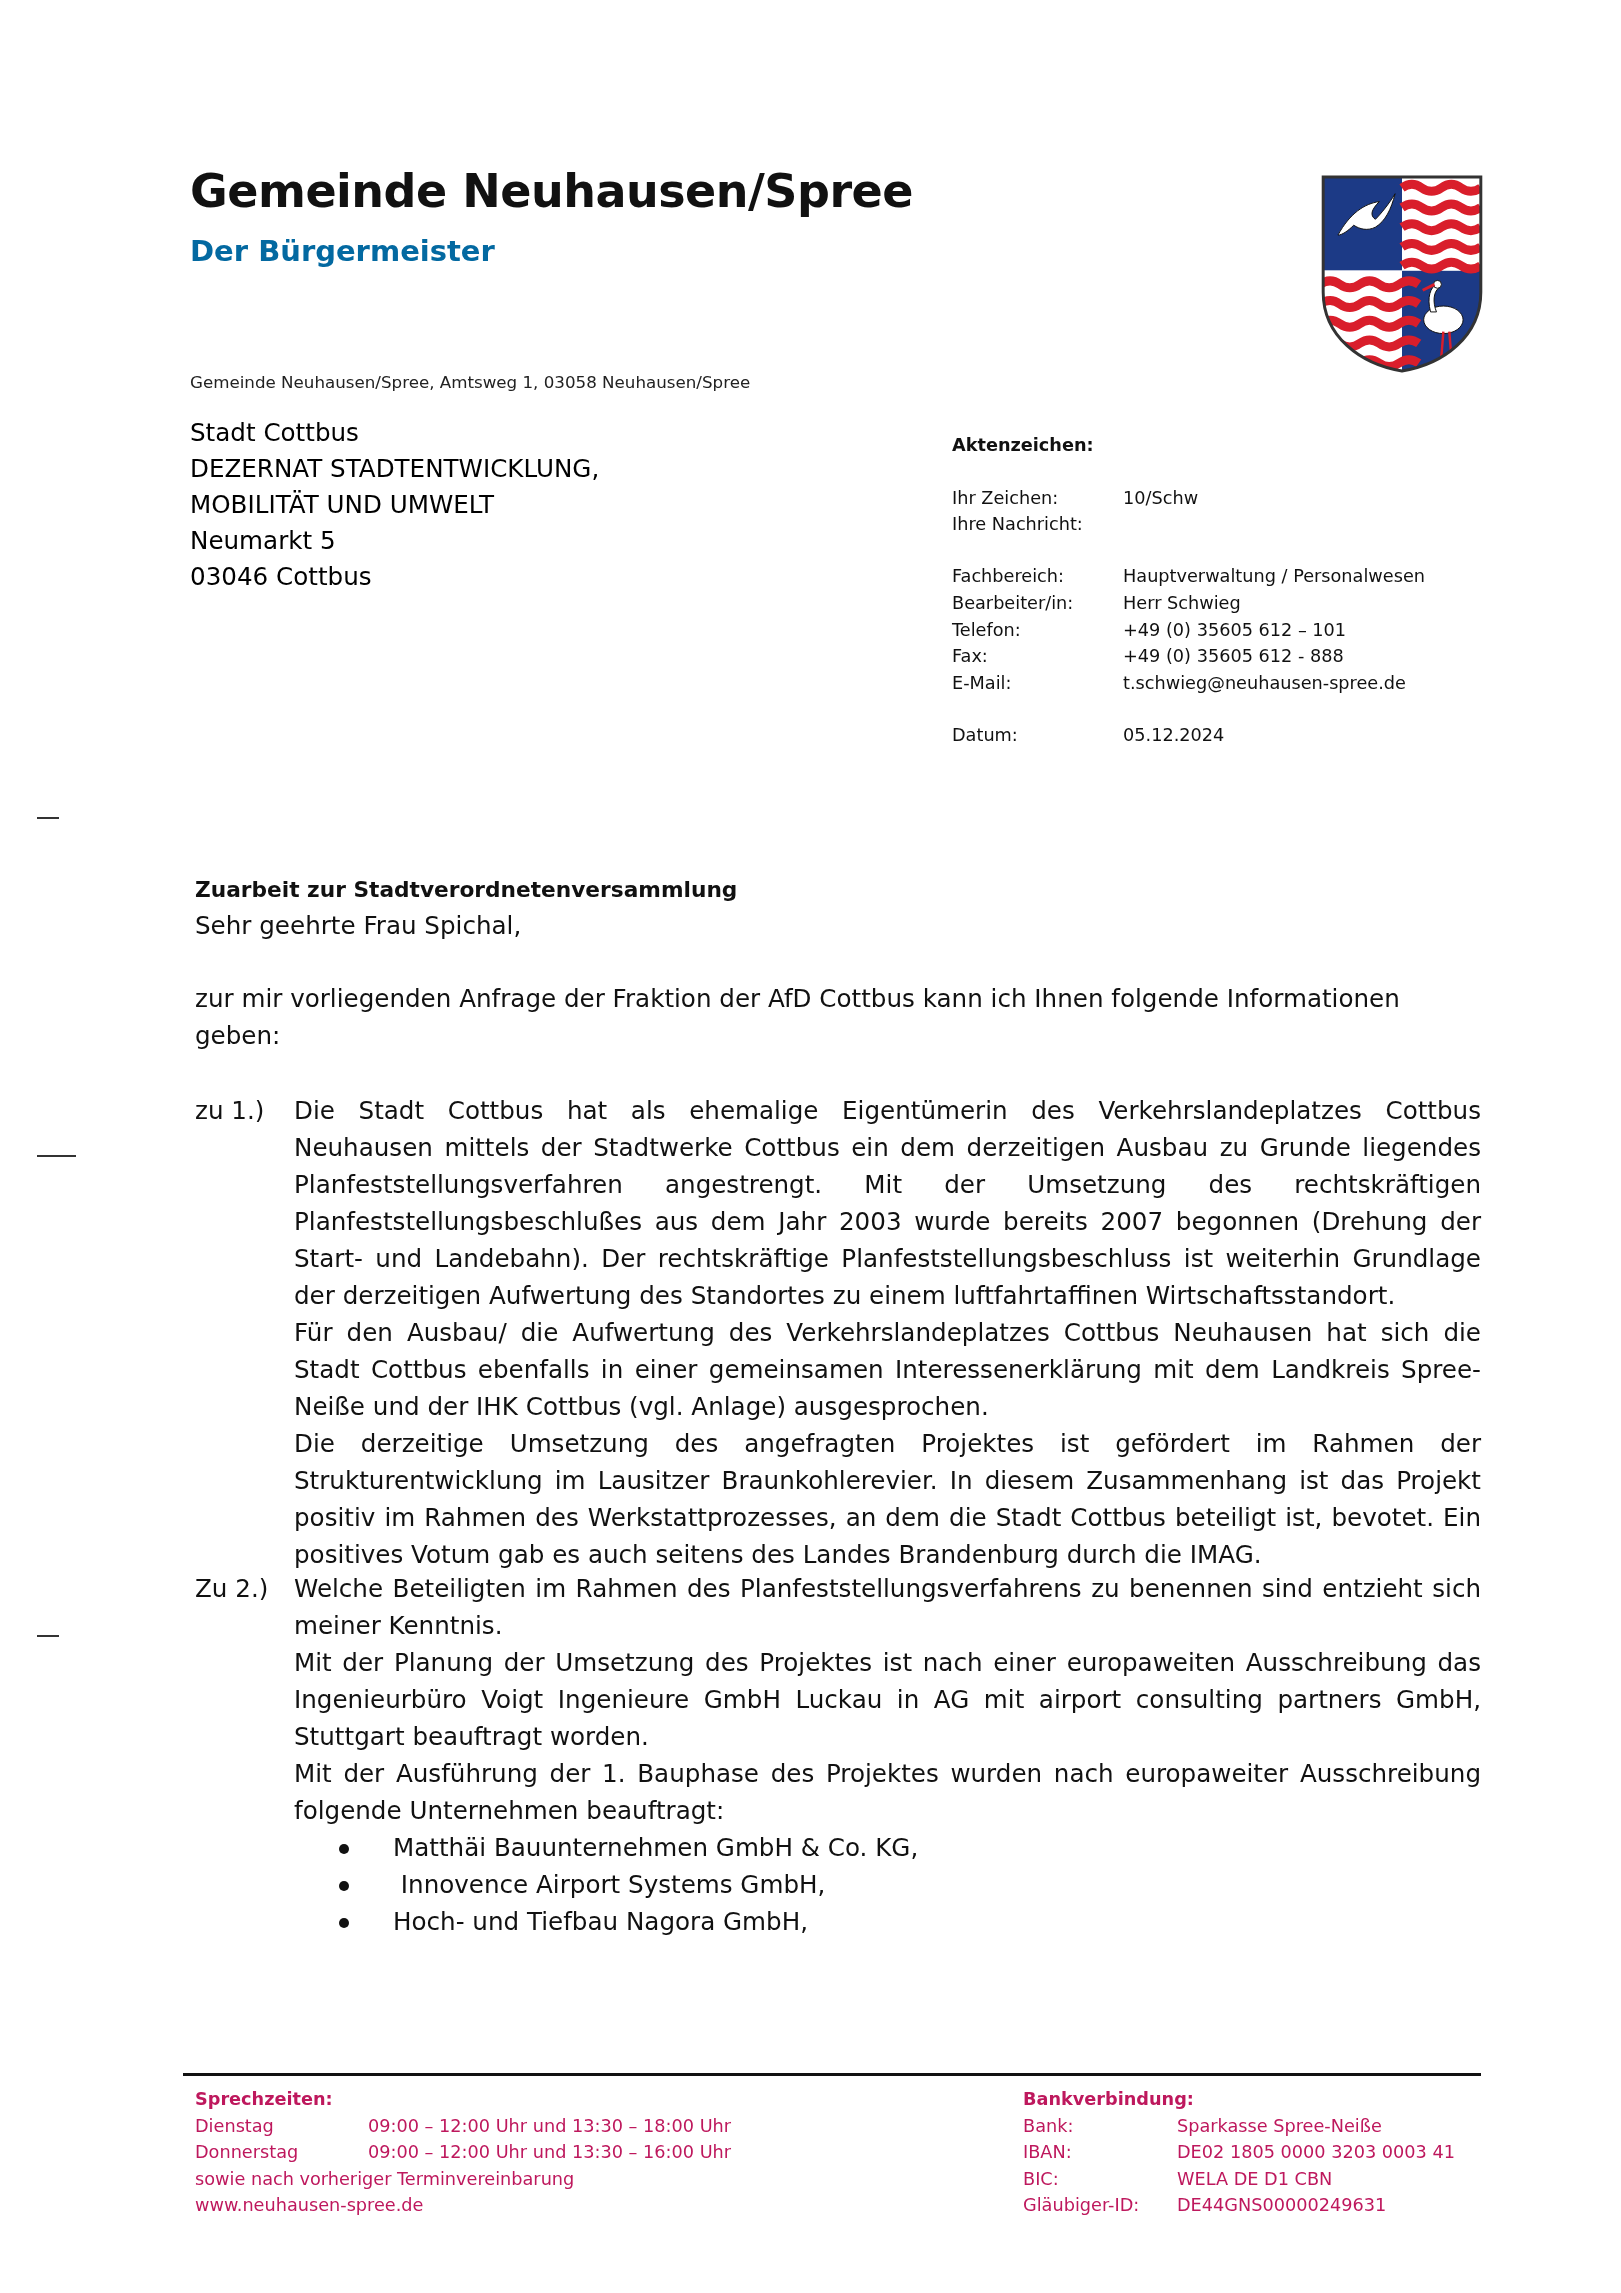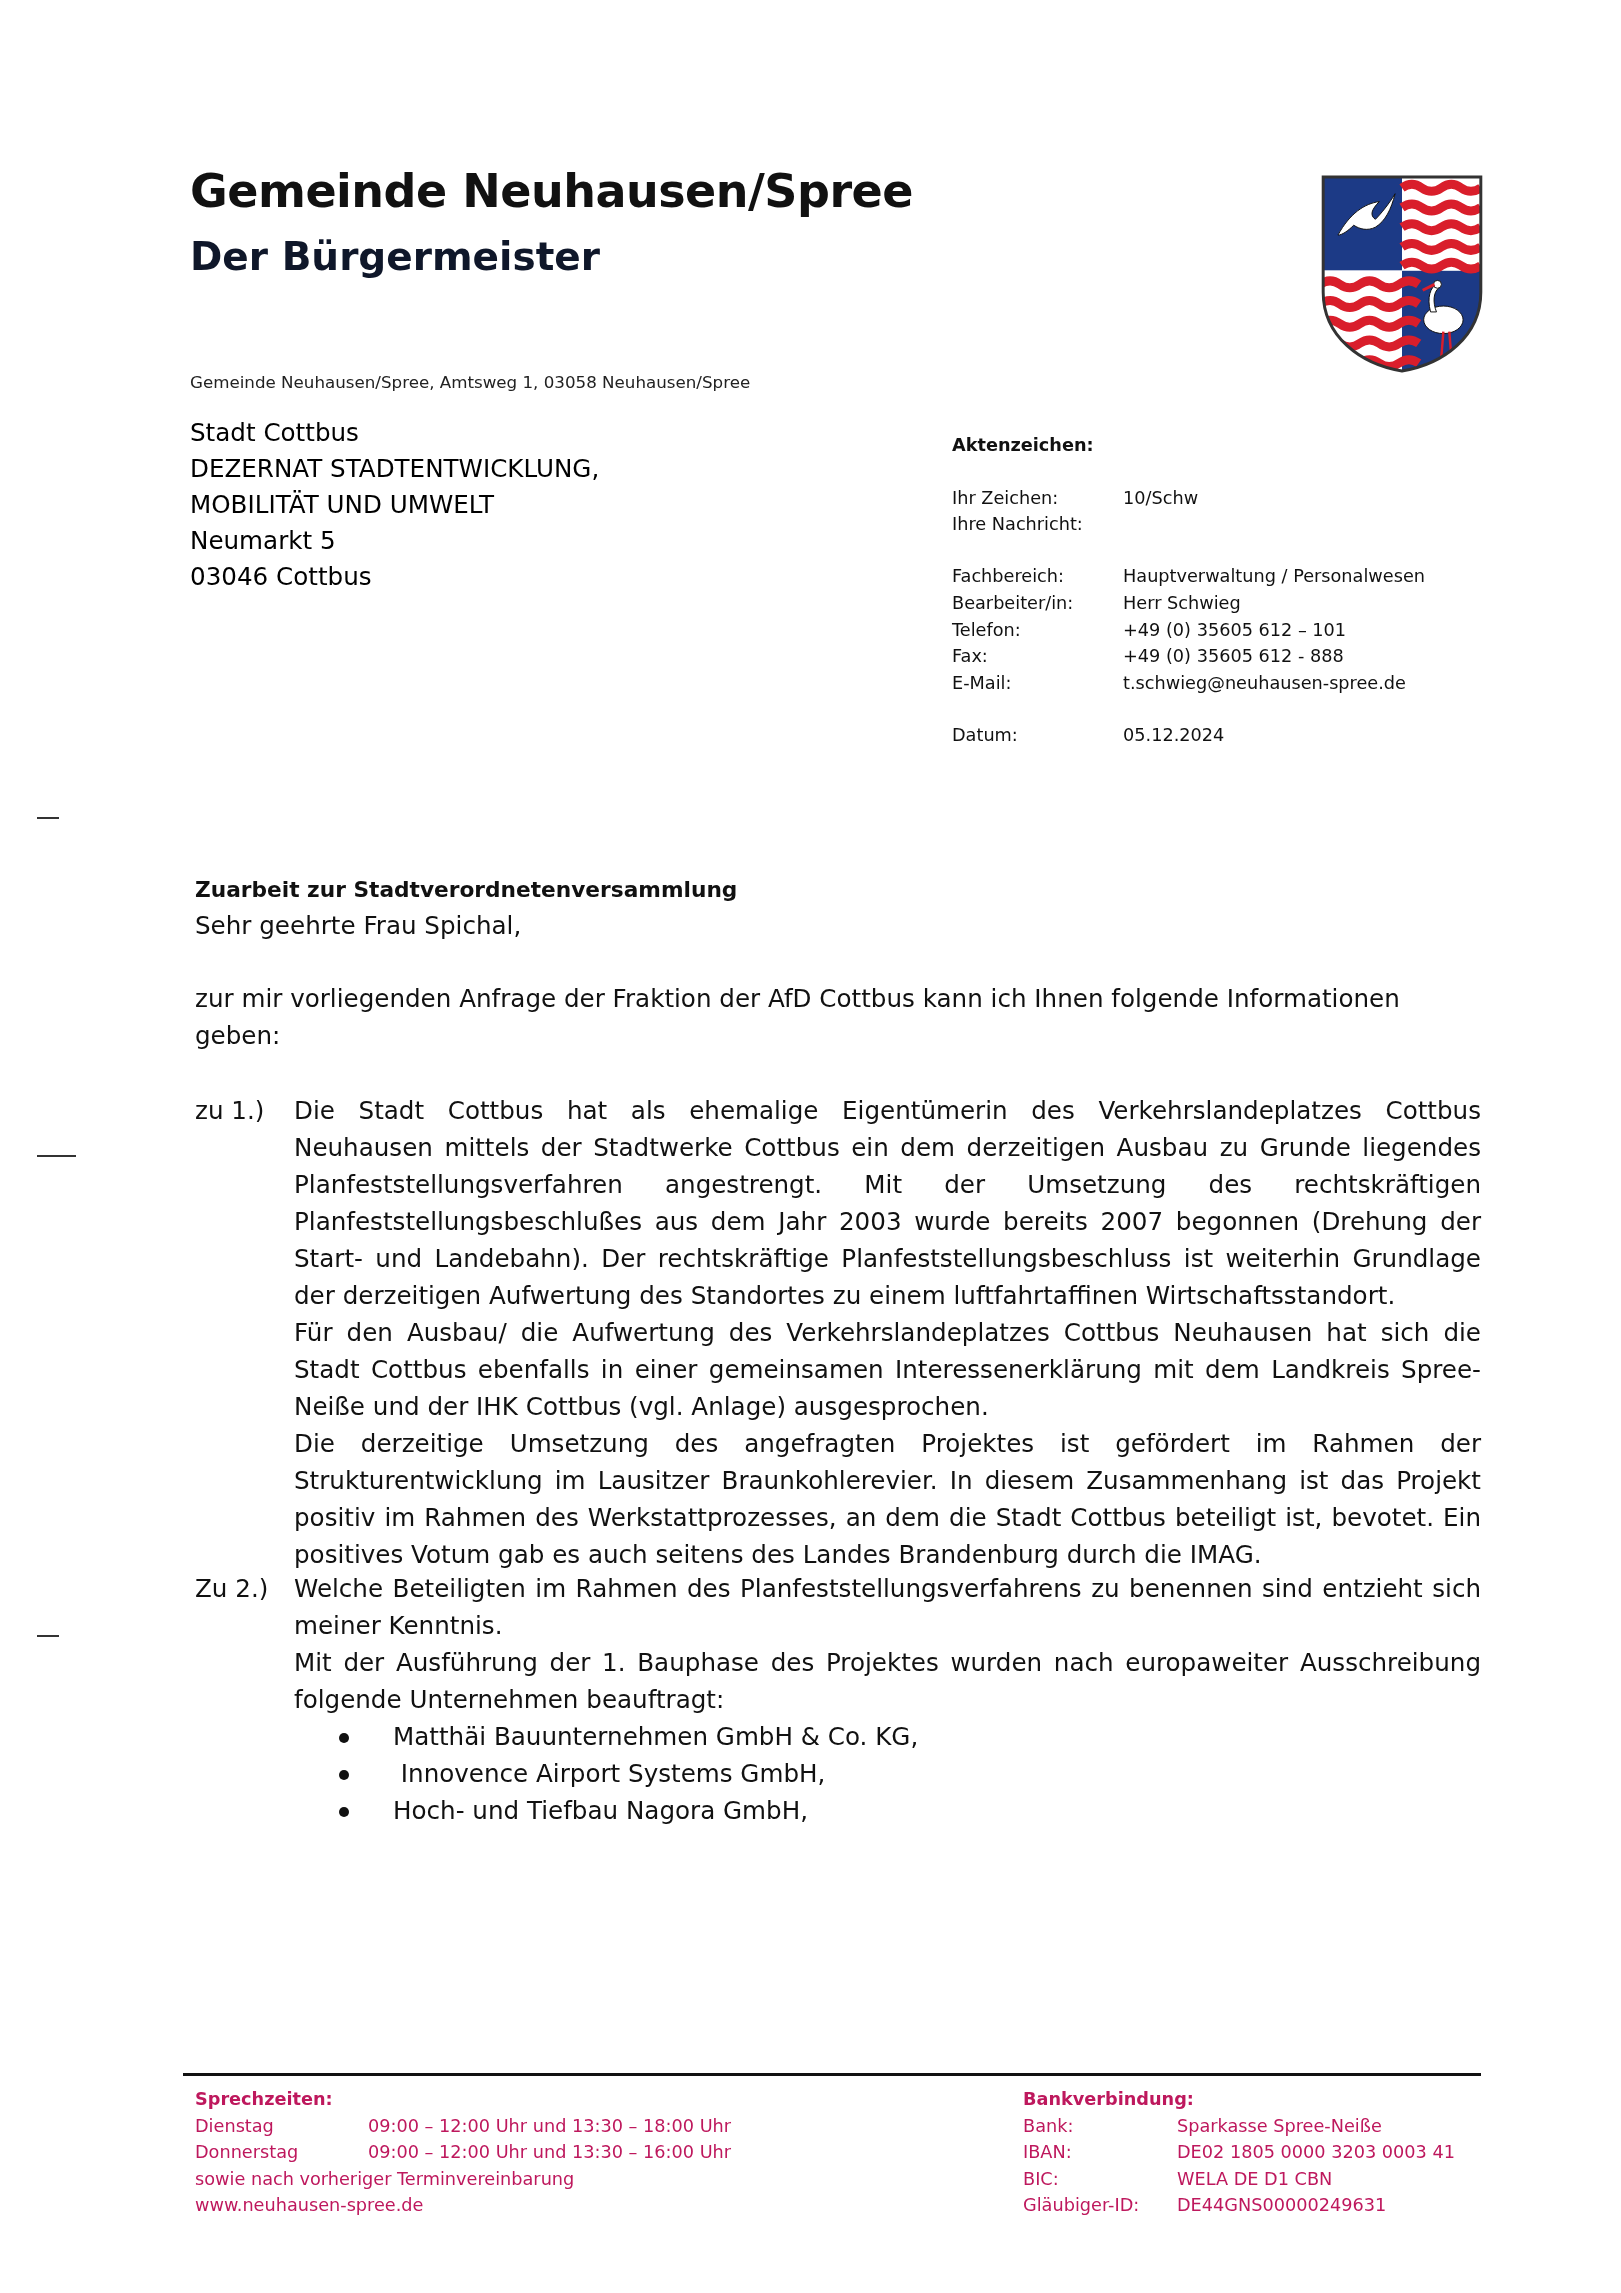--- a/index.html
+++ b/index.html
@@ -1,20 +1,20 @@
 <!DOCTYPE html>
 <html><head>
 <meta charset="utf-8">
 <style>
   html, body { margin: 0; padding: 0; background: #ffffff; }
   body { width: 1621px; height: 2293px; position: relative; font-family: "DejaVu Sans", "Liberation Sans", sans-serif; color: #111; overflow: hidden; }
   .abs { position: absolute; }
 
   .title { left: 190px; top: 164px; font-size: 46px; font-weight: bold; letter-spacing: -0.5px; color: #111; white-space: nowrap; }
-  .subtitle { left: 190px; top: 234px; font-size: 39px; font-weight: bold; color: #0f172a; white-space: nowrap; }
+  .subtitle { left: 190px; top: 234px; font-size: 29px; font-weight: bold; color: #0369a1; white-space: nowrap; }
   .crest { left: 1320px; top: 174px; width: 164px; height: 200px; }
 
   .sender-line { left: 190px; top: 372px; font-size: 16.7px; color: #222; white-space: nowrap; }
 
   .recipient { left: 190px; top: 415px; font-size: 24.6px; line-height: 36px; color: #000000; }
   .recipient div { white-space: nowrap; }
 
   .meta { left: 952px; top: 435px; font-size: 17.7px; color: #111; }
   .meta-head { font-weight: bold; margin-bottom: 29.6px; }
   .meta-row { display: flex; height: 26.6px; line-height: 26.6px; white-space: nowrap; }
@@ -159,20 +159,21 @@
     <p>Die Stadt Cottbus hat als ehemalige Eigentümerin des Verkehrslandeplatzes Cottbus Neuhausen mittels der Stadtwerke Cottbus ein dem derzeitigen Ausbau zu Grunde liegendes Planfeststellungsverfahren angestrengt. Mit der Umsetzung des rechtskräftigen Planfeststellungsbeschlußes aus dem Jahr 2003 wurde bereits 2007 begonnen (Drehung der Start- und Landebahn). Der rechtskräftige Planfeststellungsbeschluss ist weiterhin Grundlage der derzeitigen Aufwertung des Standortes zu einem luftfahrtaffinen Wirtschaftsstandort.</p>
     <p>Für den Ausbau/ die Aufwertung des Verkehrslandeplatzes Cottbus Neuhausen hat sich die Stadt Cottbus ebenfalls in einer gemeinsamen Interessenerklärung mit dem Landkreis Spree-Neiße und der IHK Cottbus (vgl. Anlage) ausgesprochen.</p>
     <p>Die derzeitige Umsetzung des angefragten Projektes ist gefördert im Rahmen der Strukturentwicklung im  Lausitzer Braunkohlerevier. In diesem Zusammenhang ist das Projekt positiv im Rahmen des Werkstattprozesses, an dem die Stadt Cottbus beteiligt ist, bevotet. Ein positives Votum gab es auch seitens des Landes Brandenburg durch die IMAG.</p>
   </div>
 </div>
 
 <div class="abs body-text item" style="top:1570px;">
   <div class="num">Zu 2.)</div>
   <div class="txt">
     <p>Welche Beteiligten im Rahmen des Planfeststellungsverfahrens zu benennen sind entzieht sich meiner Kenntnis.</p>
+    <p>Mit der Planung der Umsetzung des Projektes ist nach einer europaweiten Ausschreibung das Ingenieurbüro Voigt Ingenieure GmbH Luckau in AG mit airport consulting partners GmbH, Stuttgart beauftragt worden.</p>
     <p>Mit der Ausführung der 1. Bauphase des Projektes wurden nach europaweiter Ausschreibung folgende Unternehmen beauftragt:</p>
     <ul class="bullets">
       <li><span class="dot"></span><span>Matthäi Bauunternehmen GmbH &amp; Co. KG,</span></li>
       <li><span class="dot"></span><span style="white-space:pre"> Innovence Airport Systems GmbH,</span></li>
       <li><span class="dot"></span><span>Hoch- und Tiefbau Nagora GmbH,</span></li>
     </ul>
   </div>
 </div>
 
 <div class="abs footer-rule"></div>

